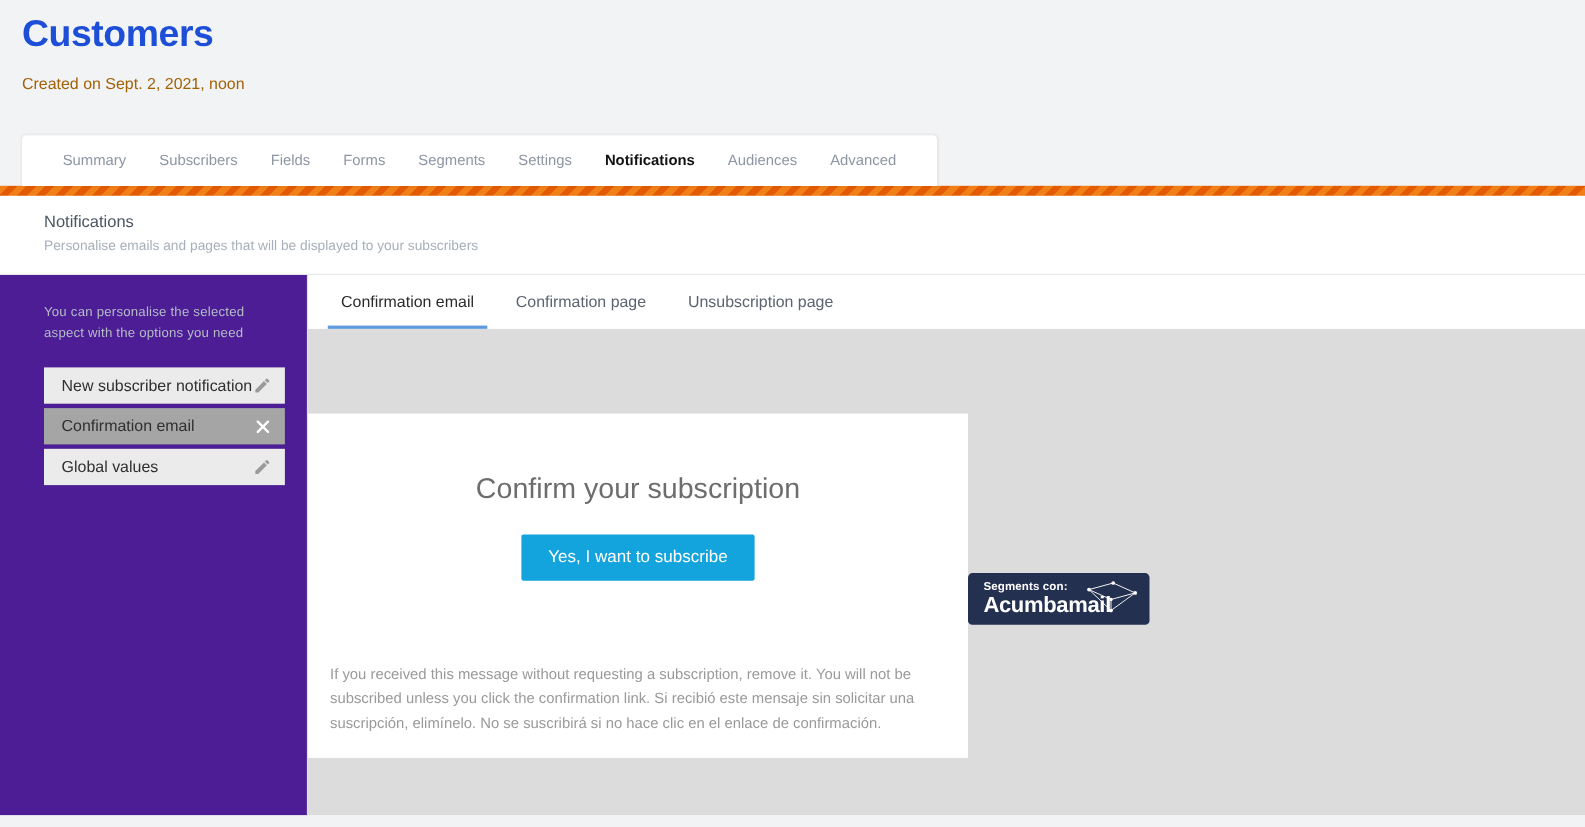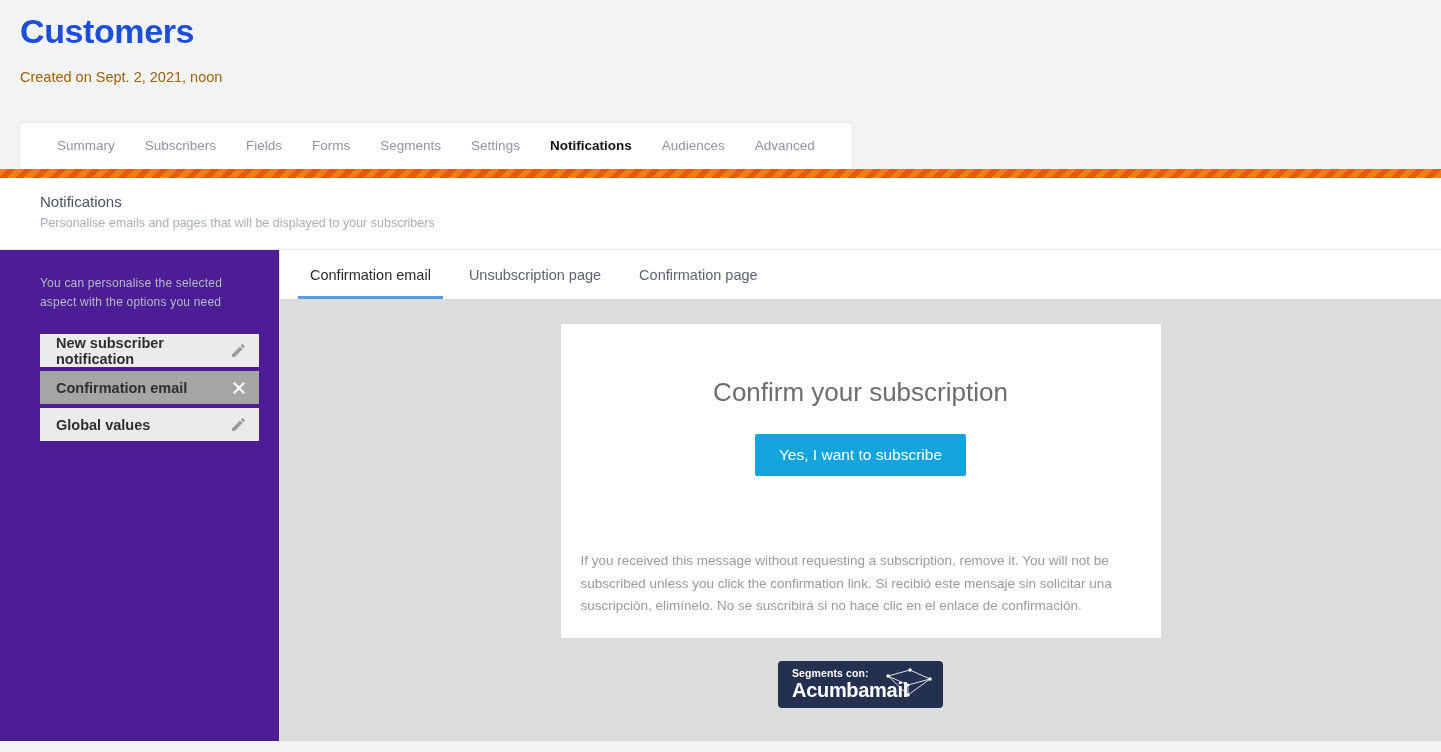--- a/index.html
+++ b/index.html
@@ -79,21 +79,21 @@
     padding: 24px 20px 0 20px;
     flex: 0 0 280px;
   }
   .sidebar-hint {
     font-size: 12px;
     color: #b4bcc6;
     line-height: 19px;
     letter-spacing: 0.2px;
     padding: 0 2px 0 20px;
   }
-  .opt-list { margin-top: 22px; padding-left: 20px; font-weight: bold; }
+  .opt-list { margin-top: 22px; padding-left: 20px; }
   .opt {
     display: flex;
     align-items: center;
     justify-content: space-between;
     height: 33px;
     padding: 0 12px 0 16px;
     background: #ebebeb;
     margin-bottom: 4px;
     cursor: pointer;
   }
@@ -121,21 +121,21 @@
     border-bottom: 3px solid transparent;
     cursor: pointer;
     line-height: 17px;
   }
   .subtab.active { color: #2b2b2b; border-bottom-color: #5c9add; }
 
   .preview {
     flex: 1 1 auto;
     background: #dcdcdc;
     display: flex;
-    flex-direction: column;
+    flex-direction: row;
     align-items: center;
     padding-top: 25px;
     overflow: hidden;
   }
   .mail-card {
     width: 600px;
     background: #ffffff;
     padding: 52px 0 0 0;
   }
   .mail-title {
@@ -255,22 +255,22 @@
         </span>
       </div>
 
     </div>
   </div>
 
   <div class="content">
 
     <div class="subtabs">
       <div class="subtab active">Confirmation email</div>
+      <div class="subtab">Confirmation page</div>
       <div class="subtab">Unsubscription page</div>
-      <div class="subtab">Confirmation page</div>
     </div>
 
     <div class="preview">
 
       <div class="mail-card">
         <div class="mail-title">Confirm your subscription</div>
         <div class="mail-btn-row">
           <button class="mail-btn">Yes, I want to subscribe</button>
         </div>
         <div class="mail-note">If you received this message without requesting a subscription, remove it. You will not be subscribed unless you click the confirmation link. Si recibió este mensaje sin solicitar una suscripción, elimínelo. No se suscribirá si no hace clic en el enlace de confirmación.</div>

